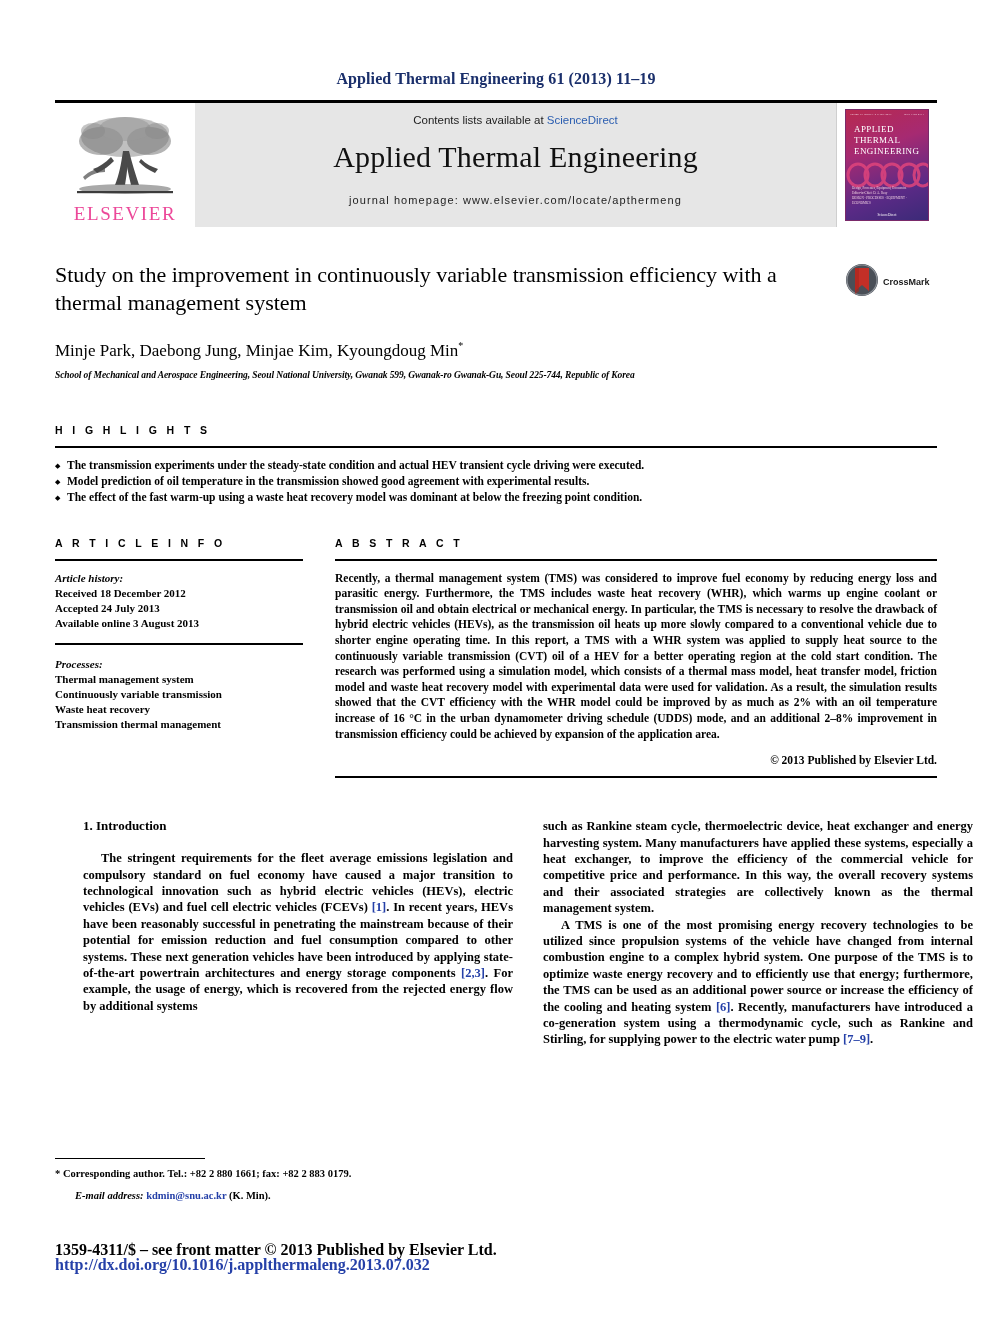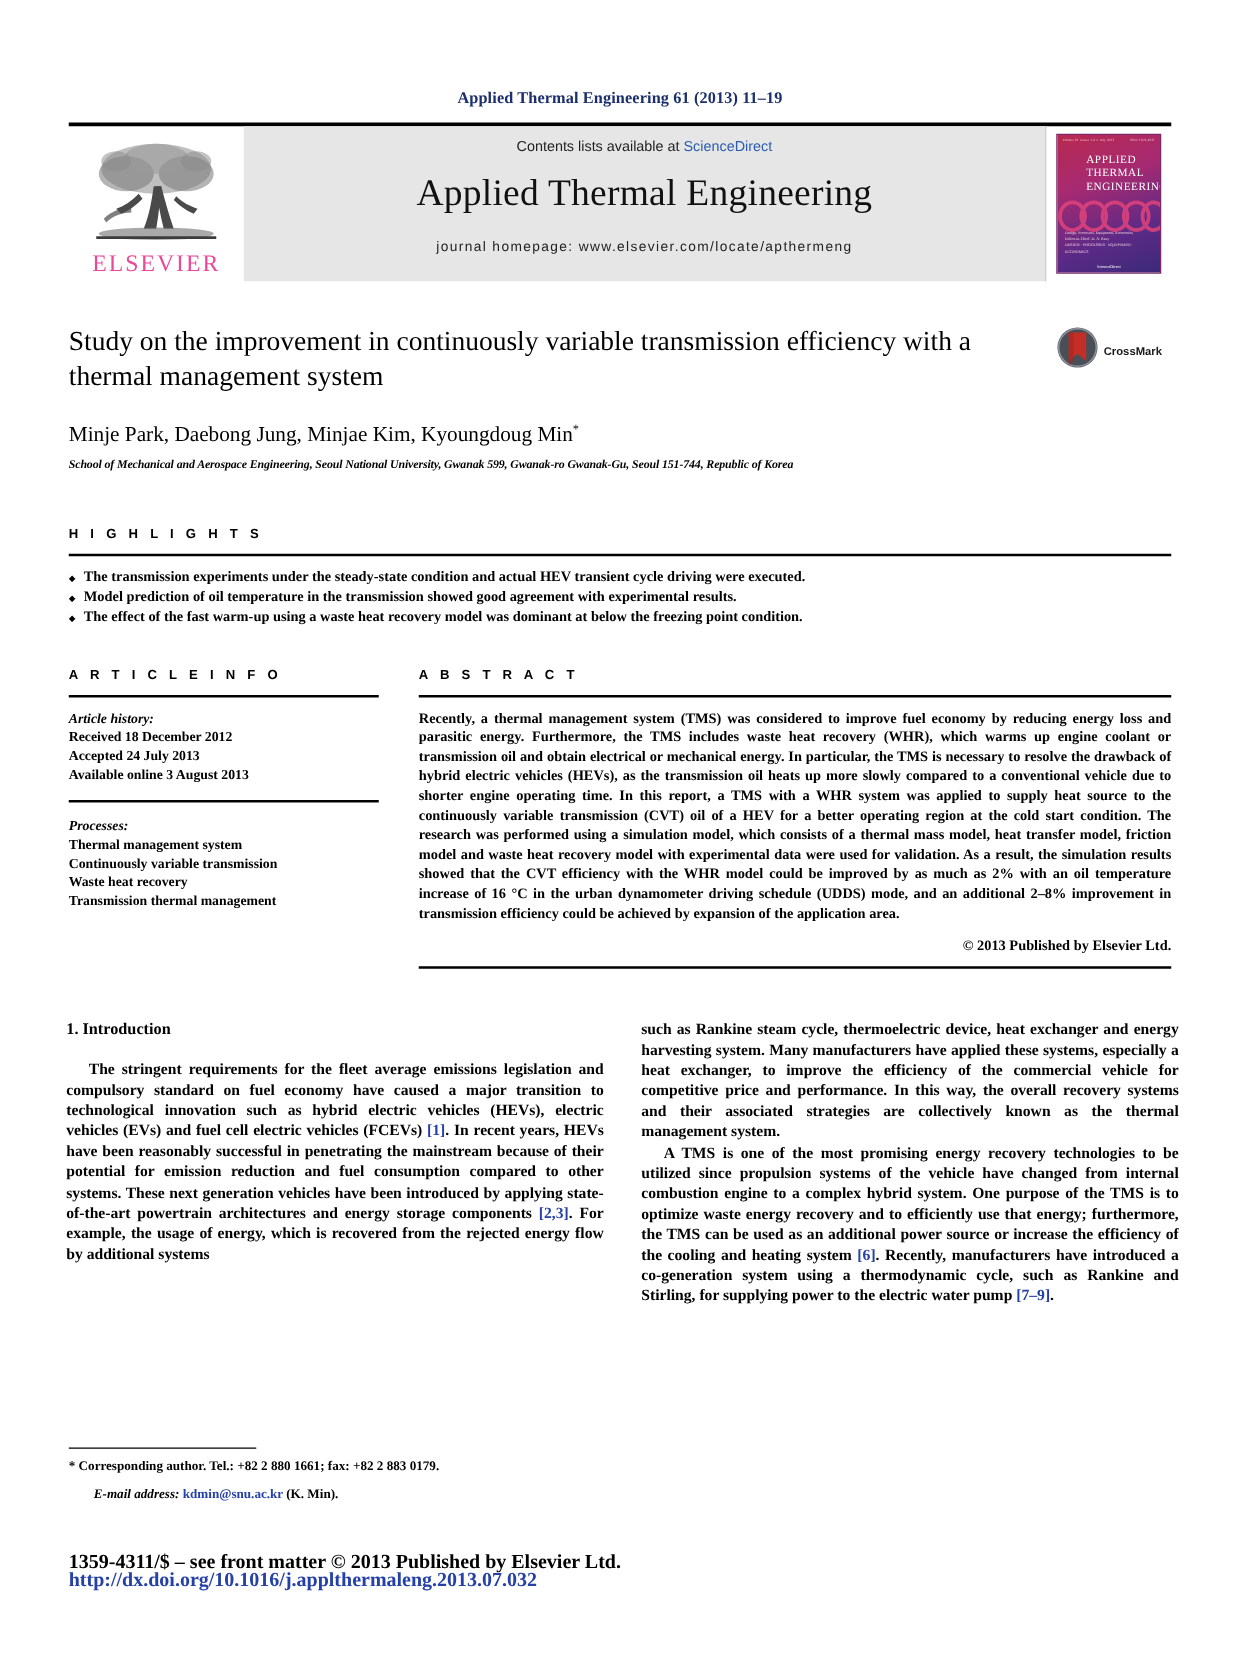--- a/index.html
+++ b/index.html
@@ -18,21 +18,21 @@
   .page {
     position: relative;
     width: 992px;
     height: 1323px;
     padding: 0;
   }
 
   
   .running-head {
     text-align: center;
-    font-size: 13px;
+    font-size: 16px;
     font-weight: bold;
     color: #1a2f6b;
     padding-top: 70px;
     letter-spacing: .1px;
   }
 
   
   .masthead {
     margin: 12px 55px 0 55px;
     border-top: 3px solid #000;
@@ -108,21 +108,21 @@
     border: 1px solid #7a2a6a;
     box-sizing: border-box;
   }
   .cover .cv-top {
     position:absolute; top:3px; left:4px; right:4px;
     font-size:2.6px; color:#f4d7e5; letter-spacing:.2px;
     display:flex; justify-content:space-between;
   }
   .cover .cv-title {
     position: absolute;
-    top: 14px; left: 23px;
+    top: 14px; left: 8px;
     color: #ffffff;
     font-family: "Liberation Serif", serif;
     font-size: 9px;
     line-height: 11px;
     letter-spacing: .4px;
   }
   .cover .cv-rings {
     position: absolute;
     top: 52px; left: 0; right: 0; height: 26px;
   }
@@ -238,21 +238,21 @@
   .abs-copy {
     margin-top: 12px;
     text-align: right;
     font-size: 11.5px;
     font-weight: bold;
   }
   .abs-bottom-rule { margin-top: 10px; border-top: 2px solid #000; }
 
   
   .body-cols {
-    margin: 40px 55px 0 53px;
+    margin: 40px 55px 0 83px;
     display: flex;
     gap: 30px;
   }
   .bcol { width: 430px; flex: 0 0 430px; }
   h2.sec-title {
     font-size: 13px;
     font-weight: bold;
     margin: 0 0 16px 0;
     font-family: "Liberation Serif", serif;
   }
@@ -371,21 +371,21 @@
         <div class="cv-pub">ScienceDirect</div>
       </div>
     </div>
   </div>
 
   <div class="title-block">
     <h1 class="paper-title">Study on the improvement in continuously variable transmission efficiency with a thermal management system</h1>
     <div class="authors">
       <span>Minje Park, Daebong Jung, Minjae Kim, Kyoungdoug Min</span><sup>*</sup>
     </div>
-    <div class="affiliation">School of Mechanical and Aerospace Engineering, Seoul National University, Gwanak 599, Gwanak-ro Gwanak-Gu, Seoul 151-744, Republic of Korea</div>
+    <div class="affiliation">School of Mechanical and Aerospace Engineering, Seoul National University, Gwanak 599, Gwanak-ro Gwanak-Gu, Seoul 225-744, Republic of Korea</div>
 
     <div class="crossmark">
       <span>
         <svg width="34" height="34" viewBox="0 0 34 34" aria-hidden="true">
           <circle cx="17" cy="17" r="16" fill="#4a4f57"></circle>
           <circle cx="17" cy="17" r="15" fill="none" stroke="#8f949b" stroke-width="1.2"></circle>
           <path d="M10 5 h14 v23 l-7 -6 -7 6 z" fill="#c32f27"></path>
           <path d="M10 5 h4 v23 l-4 3.2 z" fill="#a8241c" opacity=".6"></path>
         </svg>
       </span>

